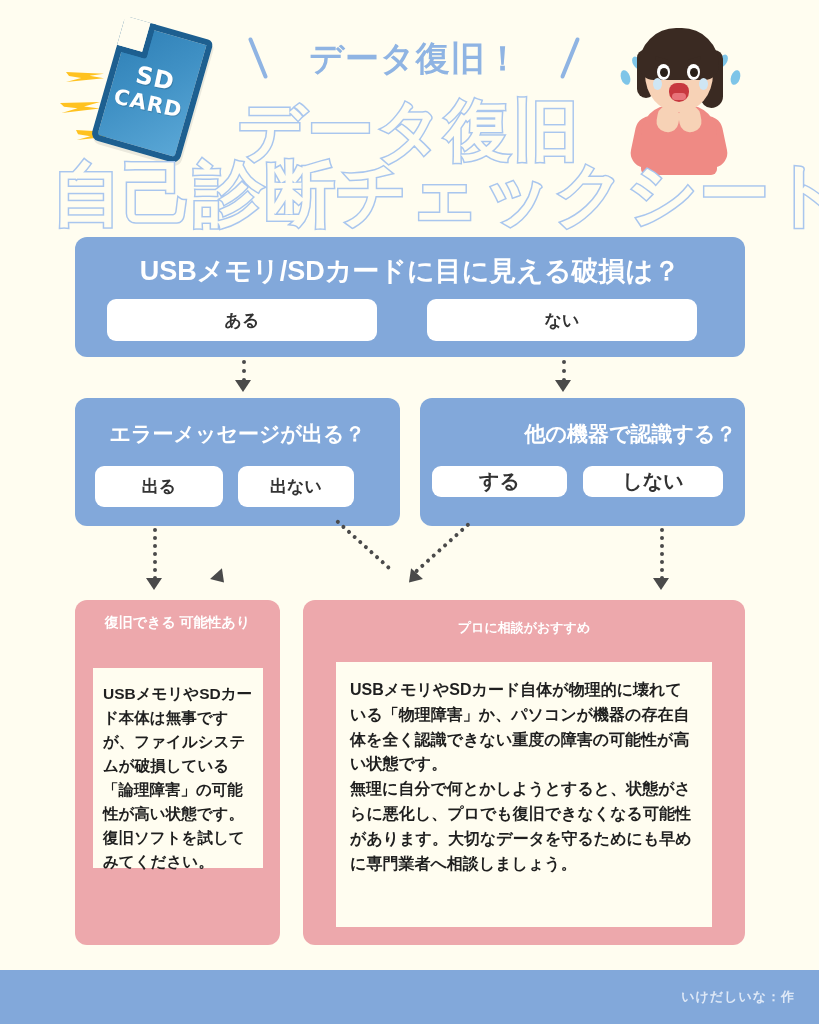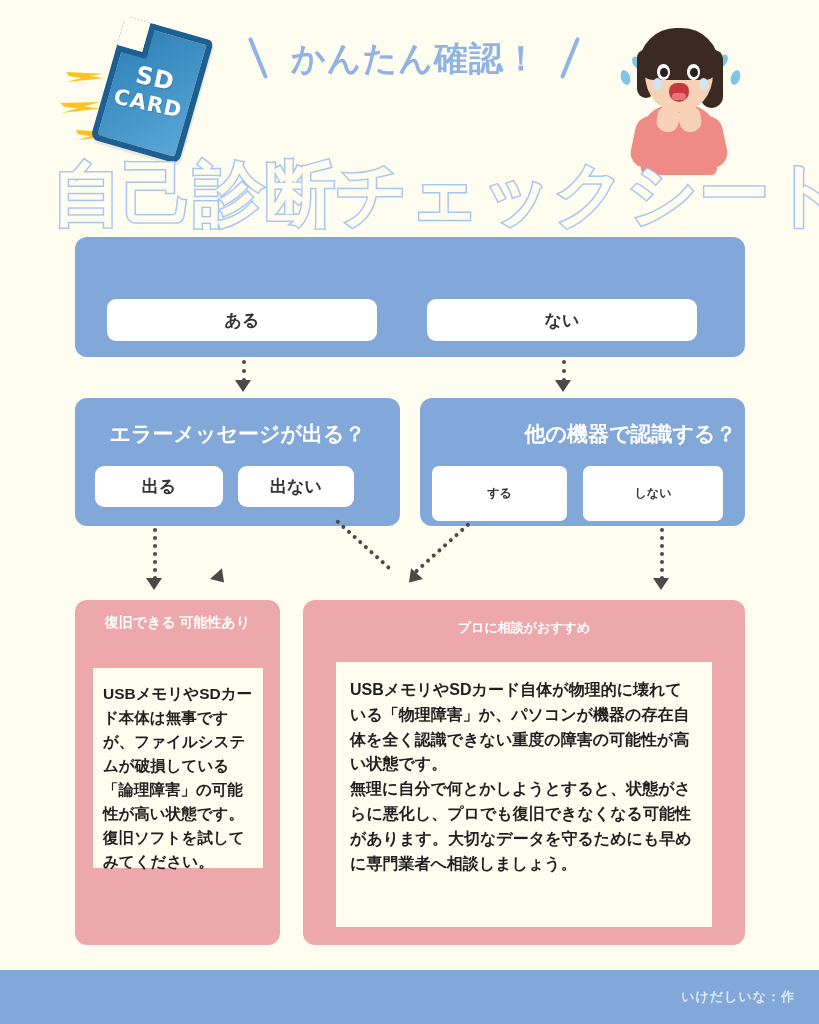--- a/index.html
+++ b/index.html
@@ -128,21 +128,21 @@
   #q1 .opt-1 { left:352px; width:270px; }
 
   #q2 { left:75px; top:398px; width:325px; height:128px;padding-left:44px; }
   #q2 .qtitle { top:22px; font-size:21px; }
   #q2 .opt { top:68px; height:41px; font-size:17px; }
   #q2 .opt-0 { left:20px; width:128px; }
   #q2 .opt-1 { left:163px; width:116px; }
 
   #q3 { left:420px; top:398px; width:325px; height:128px; }
   #q3 .qtitle { top:22px; font-size:21px;margin-left:48px; }
-  #q3 .opt { top:68px; height:55px; font-size:12px;border-radius:7px; }
+  #q3 .opt { top:68px; height:31px; font-size:20px; }
   #q3 .opt-0 { left:12px; width:135px; }
   #q3 .opt-1 { left:163px; width:140px; }
 
   
   .rbox { position:absolute; background:#eda8ac; border-radius:12px; }
   .rtitle {
     position:absolute; left:0; width:100%; color:#ffffff; font-weight:bold;
     text-align:center; line-height:1.25;
   }
   .rbody {
@@ -218,26 +218,28 @@
       <div class="g-pup r"></div>
       <div class="tear t1"></div>
       <div class="tear t2"></div>
       <div class="g-mouth"></div>
       <div class="g-hand-l"></div>
       <div class="g-hand-r"></div>
     </div>
 
     <div class="slash left"></div>
     <div class="slash right"></div>
-    <div class="kantan">かんたん確認！</div>
-
+    <div class="kantan">データ復旧！</div>
+
+    <div class="title-out title-l1">データ復旧</div>
     <div class="title-out title-l2">自己診断チェックシート</div>
   </div>
 
   <div class="qbox" id="q1">
+    <div class="qtitle">USBメモリ/SDカードに目に見える破損は？</div>
     <div class="opt opt-0">ある</div>
     <div class="opt opt-1">ない</div>
   </div>
 
   <div class="qbox" id="q2">
     <div class="qtitle">エラーメッセージが出る？</div>
     <div class="opt opt-0">出る</div>
     <div class="opt opt-1">出ない</div>
   </div>
 

